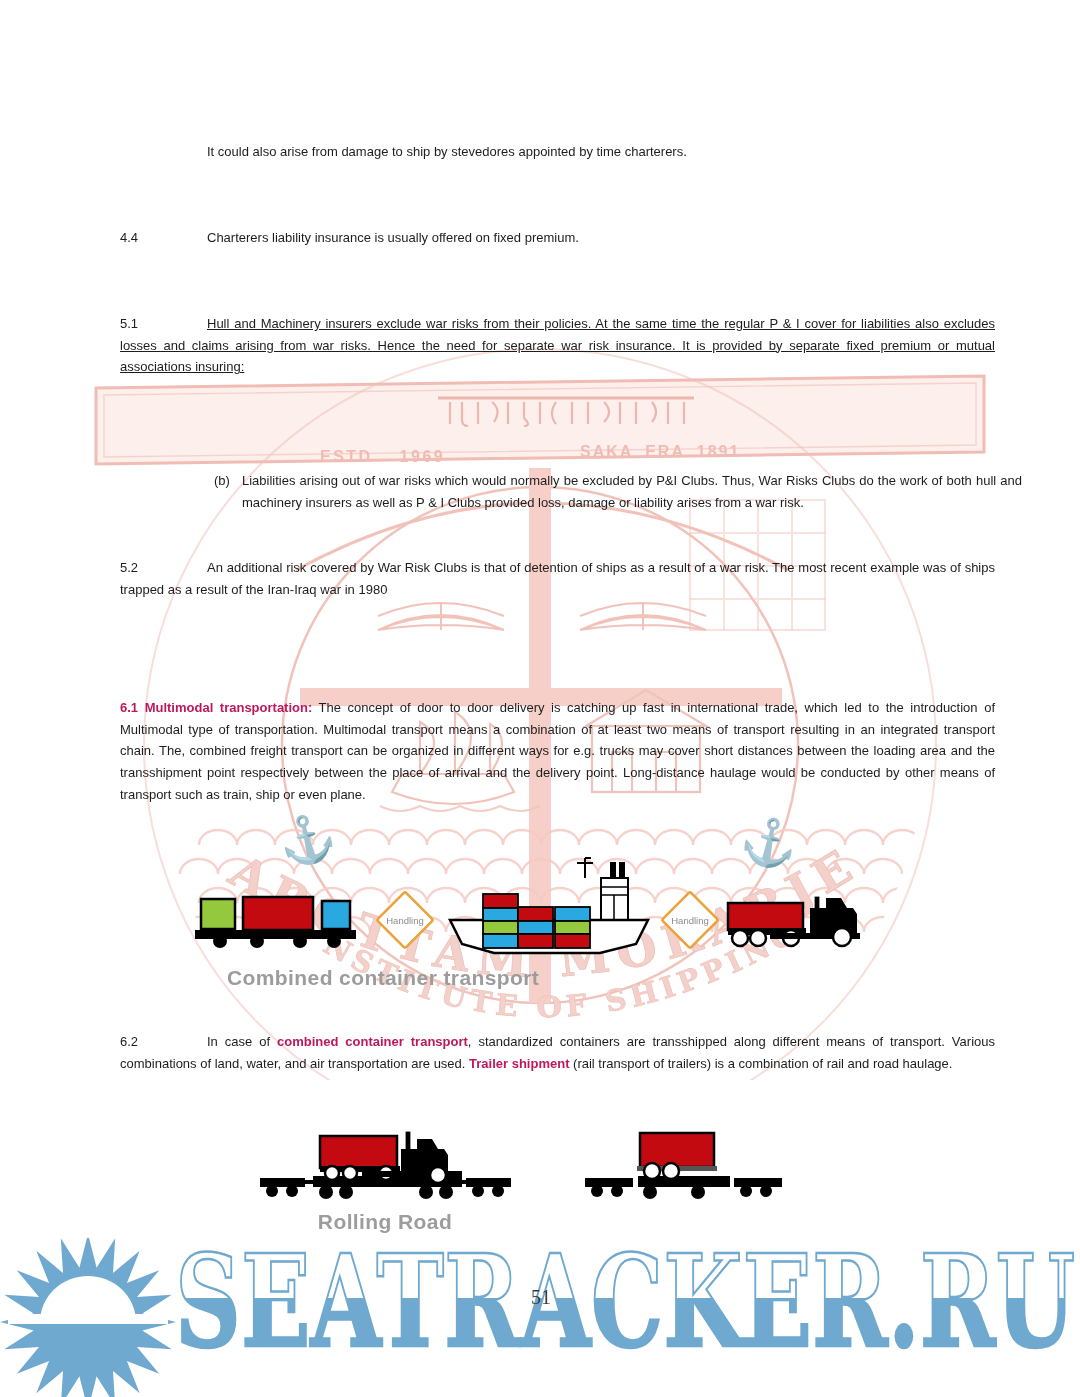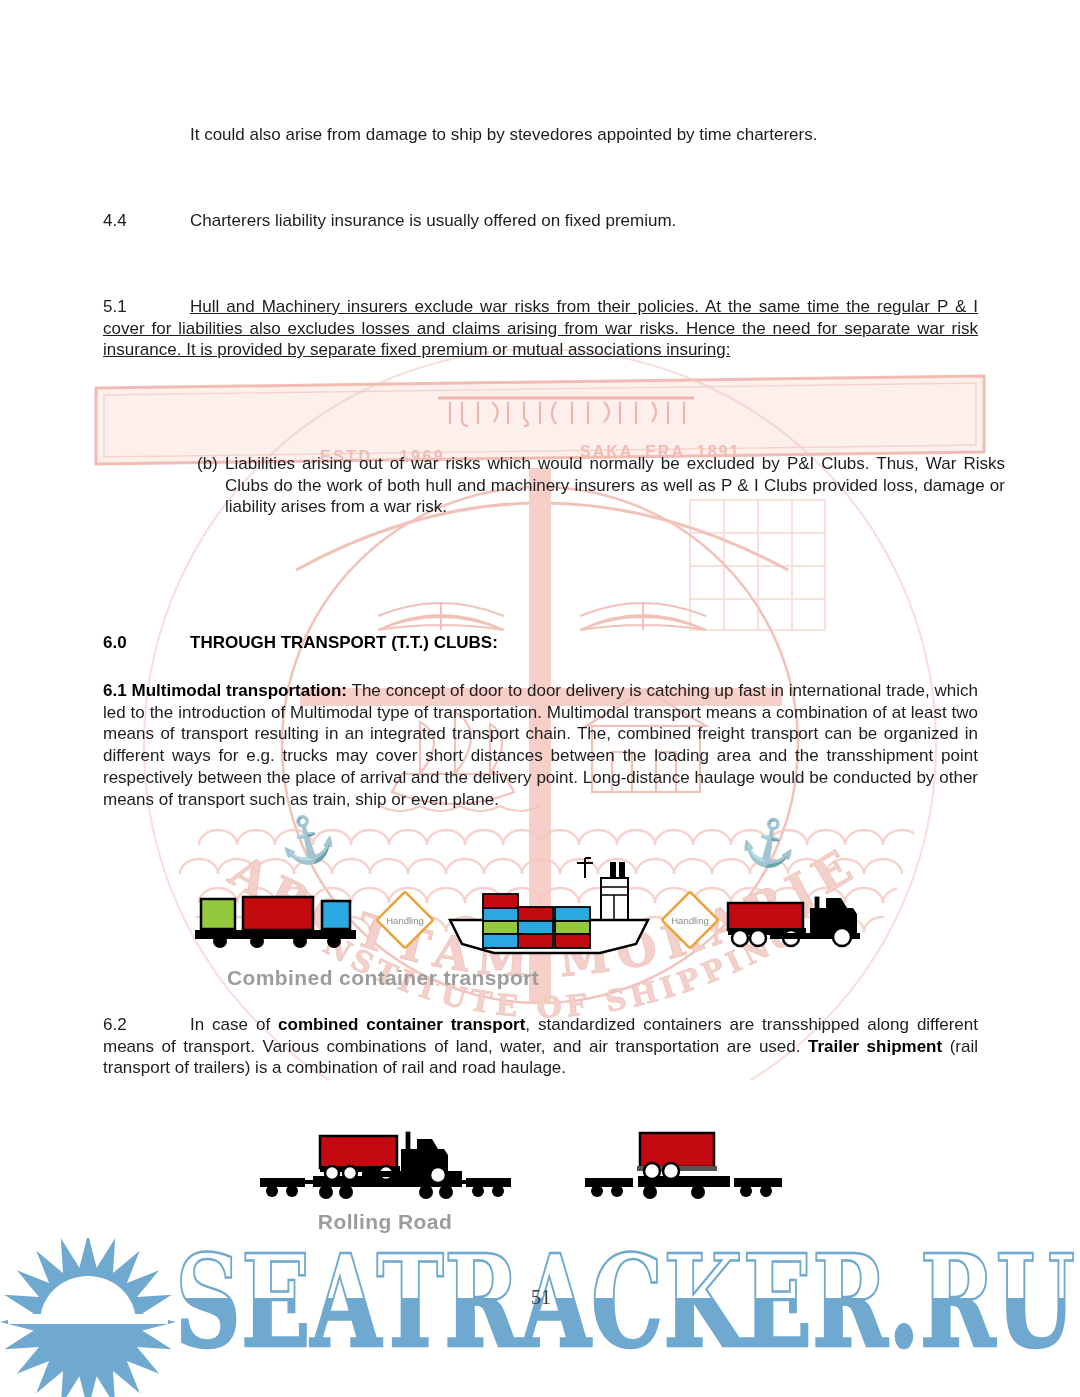--- a/index.html
+++ b/index.html
@@ -1,25 +1,25 @@
 <!DOCTYPE html>
 <html><head>
 <meta charset="utf-8">
 <style>
   html,body{margin:0;padding:0;background:#ffffff;}
   .page{position:relative;width:1080px;height:1397px;background:#fff;overflow:hidden;
         font-family:"Liberation Sans", sans-serif;color:#1d1d1d;}
-  .txt{position:absolute;left:103px;width:875px;font-size:17px;line-height:21.7px;
-       text-align:justify;margin:0;z-index:2;}
+  .txt{position:absolute;left:103px;width:875px;font-size:13px;line-height:21.7px;
+       text-align:justify;margin:17px;z-index:2;}
   .nojust{text-align:left;}
   .pnum{display:inline-block;width:87px;}
   .sub{left:197px;width:780px;padding-left:28px;text-indent:-28px;box-sizing:content-box;}
   .mark{display:inline-block;width:28px;text-indent:0;}
   .hd{font-weight:bold;color:#000;}
-  b{color:#000000;}
+  b{color:#be185d;}
   .cap{position:absolute;font-weight:bold;color:#9c9c9c;font-size:21px;
        letter-spacing:.4px;z-index:2;margin:0;}
   .center{text-align:center;}
   .figsvg{position:absolute;z-index:2;}
   .emblem{position:absolute;left:60px;top:280px;z-index:0;}
   .seatracker{position:absolute;left:0;top:1238px;z-index:5;}
   .pageno{position:absolute;left:531px;top:1286px;z-index:6;
           font-family:"Liberation Serif", serif;font-size:20px;color:#3a3a3a;}
 </style>
 </head>
@@ -99,24 +99,24 @@
 
   <p class="txt" style="top:296px;text-decoration:underline;">
     <span class="pnum">5.1</span><span>Hull and Machinery insurers exclude war risks from their policies. At the same time the regular P &amp; I cover for liabilities also excludes losses and claims arising from war risks. Hence the need for separate war risk insurance. It is provided by separate fixed premium or mutual associations insuring:</span>
   </p>
 
 
   <p class="txt sub" style="top:453px;">
     <span class="mark">(b)</span><span>Liabilities arising out of war risks which would normally be excluded by P&amp;I Clubs. Thus, War Risks Clubs do the work of both hull and machinery insurers as well as P &amp; I Clubs provided loss, damage or liability arises from a war risk.</span>
   </p>
 
-
-  <p class="txt nojust hd" style="top:632px;">
-    <span class="pnum">6.0</span><span>THROUGH TRANSPORT (T.T.) CLUBS:</span>
-  </p>
+  <p class="txt" style="top:540px;">
+    <span class="pnum">5.2</span><span>An additional risk covered by War Risk Clubs is that of detention of ships as a result of a war risk. The most recent example was of ships trapped as a result of the Iran-Iraq war in 1980</span>
+  </p>
+
 
   <p class="txt" style="top:680px;">
     <b>6.1 Multimodal transportation:</b><span> The concept of door to door delivery is catching up fast in international trade, which led to the introduction of Multimodal type of transportation. Multimodal transport means a combination of at least two means of transport resulting in an integrated transport chain. The, combined freight transport can be organized in different ways for e.g. trucks may cover short distances between the loading area and the transshipment point respectively between the place of arrival and the delivery point.  Long-distance haulage would be conducted by other means of transport such as train, ship or even plane.</span>
   </p>
 
   <svg class="figsvg" style="left:150px;top:850px;" width="780" height="145" viewBox="0 0 780 145">
 
     <g>
       <rect x="51" y="49" width="34" height="30" fill="#95c93d" stroke="#000" stroke-width="2.5"></rect>
       <rect x="93" y="47" width="70" height="33" fill="#c20a10" stroke="#000" stroke-width="2.5"></rect>

